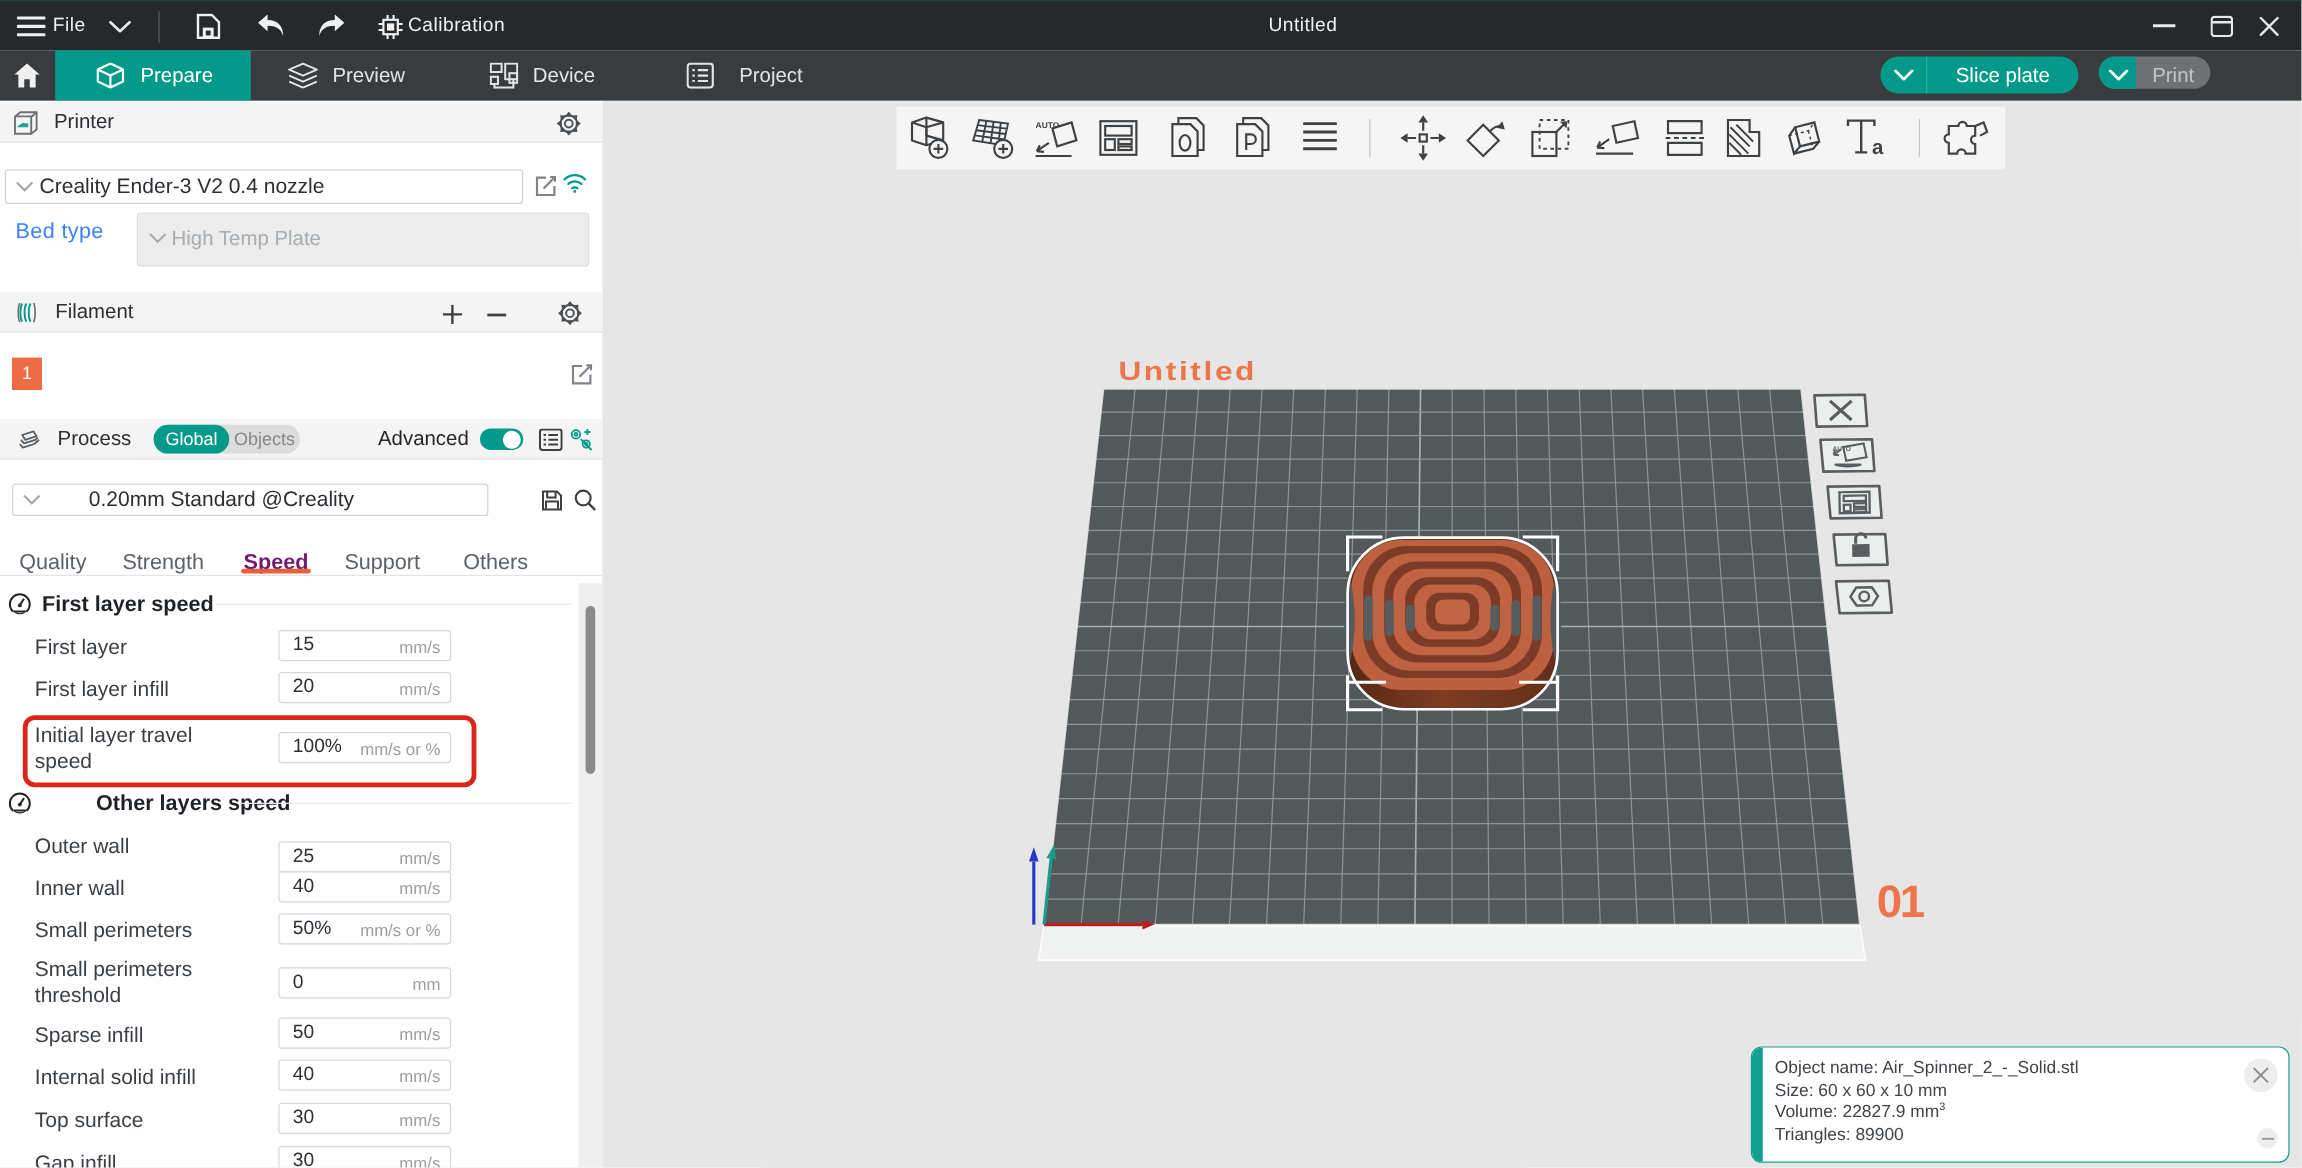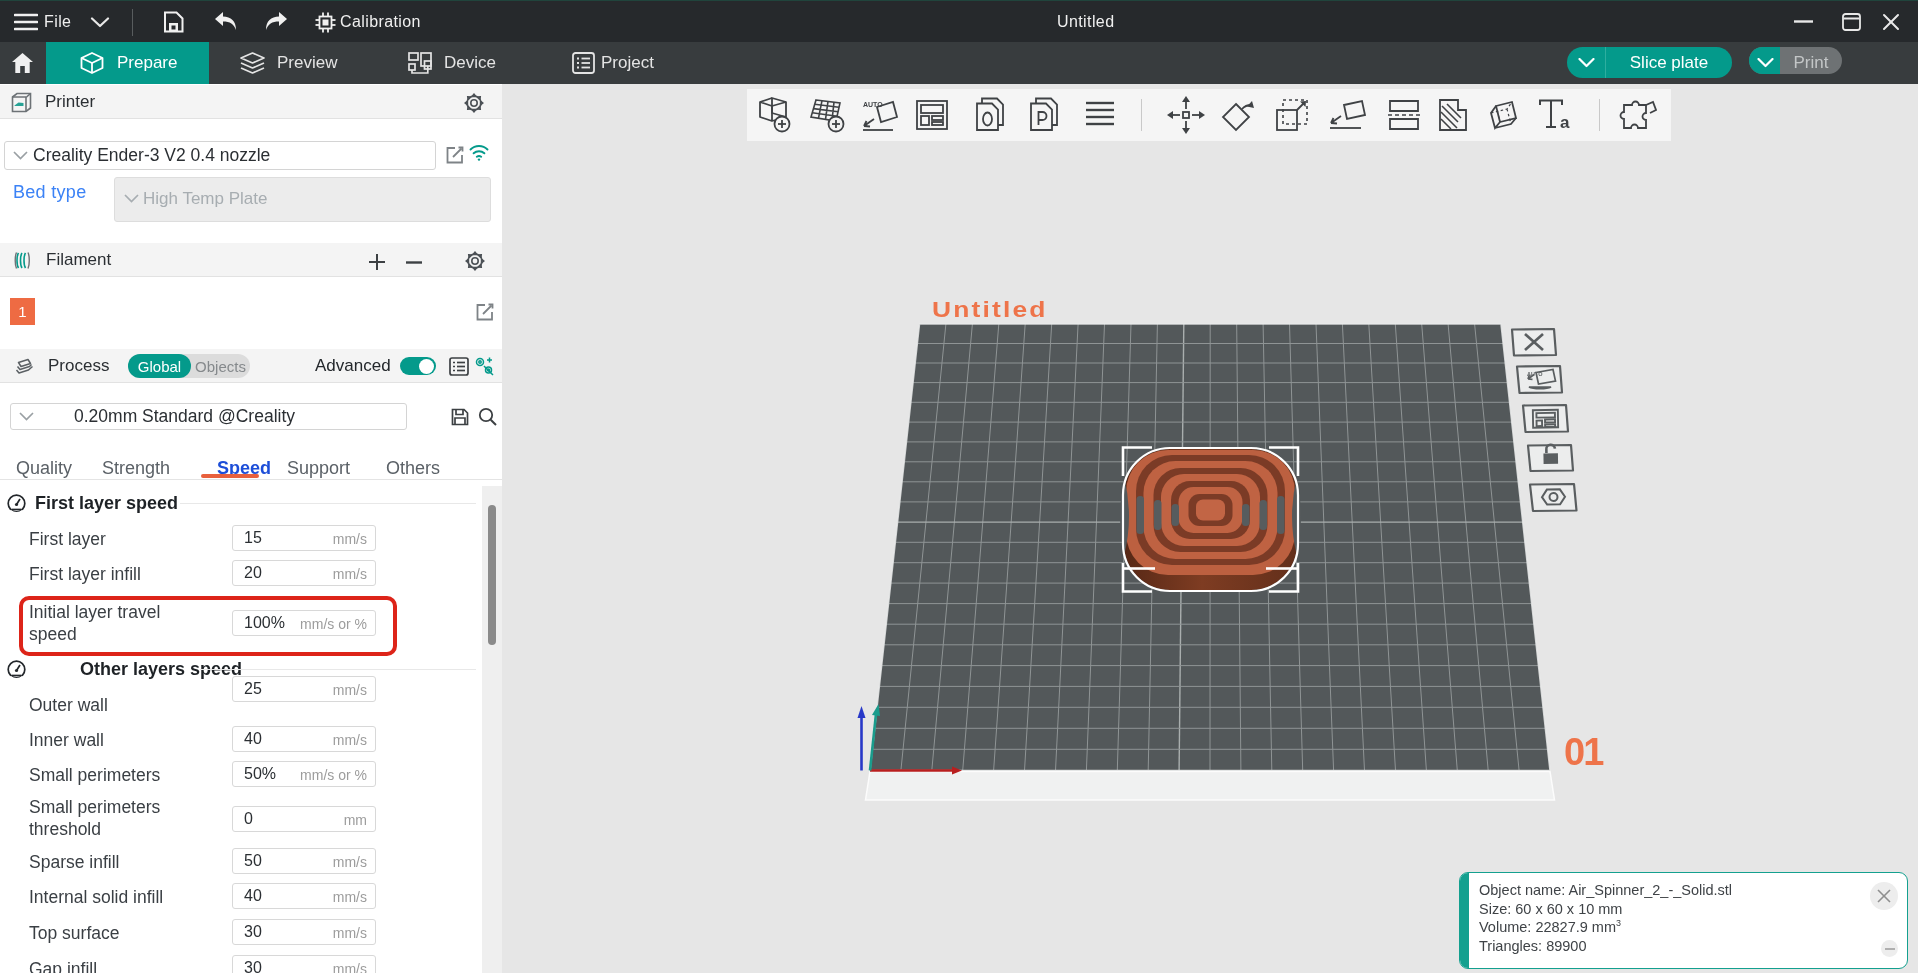--- a/index.html
+++ b/index.html
@@ -134,21 +134,21 @@
         <rect x="1" y="1" width="21" height="20" rx="2.5" fill="none" stroke="#e4e4e4" stroke-width="1.8"></rect>
         <g stroke="#e4e4e4" stroke-width="1.8">
           <line x1="5" y1="6.5" x2="7" y2="6.5"></line>
             <line x1="9.5" y1="6.5" x2="18" y2="6.5"></line>
           <line x1="5" y1="11" x2="7" y2="11"></line>
             <line x1="9.5" y1="11" x2="18" y2="11"></line>
           <line x1="5" y1="15.5" x2="7" y2="15.5"></line>
             <line x1="9.5" y1="15.5" x2="18" y2="15.5"></line>
         </g>
       </svg>
-      <span style="margin-left:6px">Project</span>
+      <span style="margin-left:21px">Project</span>
     </div>
 
     <div class="abs" style="left:1567px;top:5px;width:165px;height:31px;border-radius:16px;background:#049a8b;overflow:hidden">
       <svg class="abs" style="left:11px;top:11px" width="17" height="10" viewBox="0 0 17 10">
           <path d="M1.5 1 L8.5 8 L15.5 1" fill="none" stroke="#fff" stroke-width="2.2" stroke-linecap="round" stroke-linejoin="round"></path>
         </svg>
       <div class="abs" style="left:38px;top:0;width:1px;height:31px;background:#2fae9f"></div>
       <div class="abs" style="left:39px;top:0;width:126px;height:31px;color:#fff;font-size:17px;display:flex;align-items:center;justify-content:center">Slice plate</div>
     </div>
 
@@ -605,21 +605,21 @@
       <path d="M5 1.5 V6.5 H12 V1.5" fill="none" stroke="#3c4043" stroke-width="1.7"></path>
       <path d="M4 16 V10 H14 V16" fill="none" stroke="#3c4043" stroke-width="1.7"></path>
     </svg>
     <svg class="abs" style="left:478px;top:323px" width="19" height="19" viewBox="0 0 19 19">
       <circle cx="8" cy="8" r="6.2" fill="none" stroke="#3c4043" stroke-width="1.8"></circle>
       <line x1="12.7" y1="12.7" x2="18" y2="18" stroke="#3c4043" stroke-width="2"></line>
     </svg>
 
     <div class="abs" style="left:16px;top:374px;font-size:18px;color:#5b6167">Quality</div>
     <div class="abs" style="left:102px;top:374px;font-size:18px;color:#5b6167">Strength</div>
-    <div class="abs" style="left:217px;top:374px;font-size:18px;font-weight:bold;color:#1d4ed8">Speed</div>
+    <div class="abs" style="left:203px;top:374px;font-size:18px;font-weight:bold;color:#701a75">Speed</div>
     <div class="abs" style="left:287px;top:374px;font-size:18px;color:#5b6167">Support</div>
     <div class="abs" style="left:386px;top:374px;font-size:18px;color:#5b6167">Others</div>
     <div class="abs" style="left:201px;top:390px;width:58px;height:4px;background:#e8603d;border-radius:2px"></div>
     <div class="abs" style="left:0;top:395px;width:502px;height:1px;background:#e4e4e4"></div>
 
     <div class="abs" style="left:482px;top:402px;width:20px;height:487px;background:#efefef"></div>
     <div class="abs" style="left:488px;top:421px;width:8px;height:140px;background:#8a8a8a;border-radius:4px"></div>
 
     <svg class="abs" style="left:7px;top:410px" width="19" height="19" viewBox="0 0 19 19">
       <circle cx="9.5" cy="9.5" r="8.3" fill="none" stroke="#23272b" stroke-width="1.7"></circle>
@@ -649,21 +649,21 @@
     <svg class="abs" style="left:7px;top:576px" width="19" height="19" viewBox="0 0 19 19">
       <circle cx="9.5" cy="9.5" r="8.3" fill="none" stroke="#23272b" stroke-width="1.7"></circle>
       <path d="M9.5 10.5 L13 5" stroke="#23272b" stroke-width="1.7"></path>
         <circle cx="9.5" cy="10.5" r="1.6" fill="#23272b"></circle>
       <path d="M3 16.7 A 9 9 0 0 0 16 16.7" fill="none" stroke="#fff" stroke-width="3"></path>
       <path d="M4.5 15.5 H 14.5" stroke="#23272b" stroke-width="1.7"></path>
     </svg>
     <div class="heading" style="left:48px;top:575px;margin-left:32px;">Other layers speed</div>
     <div class="hline" style="left:200px;top:585px;width:276px;"></div>
     <div class="rowlab" style="left:29px;top:610px;">Outer wall</div>
-    <div class="inbox" style="left:232px;top:592px;width:144px;height:26px;">
+    <div class="inbox" style="left:232px;top:617px;width:144px;height:26px;">
         <span class="v">25</span>
         <span class="u">mm/s</span>
       </div>
     <div class="rowlab" style="left:29px;top:645px;">Inner wall</div>
     <div class="inbox" style="left:232px;top:642px;width:144px;height:26px;">
         <span class="v">40</span>
         <span class="u">mm/s</span>
       </div>
     <div class="rowlab" style="left:29px;top:680px;">Small perimeters</div>
     <div class="inbox" style="left:232px;top:677px;width:144px;height:26px;text-align:center;">

